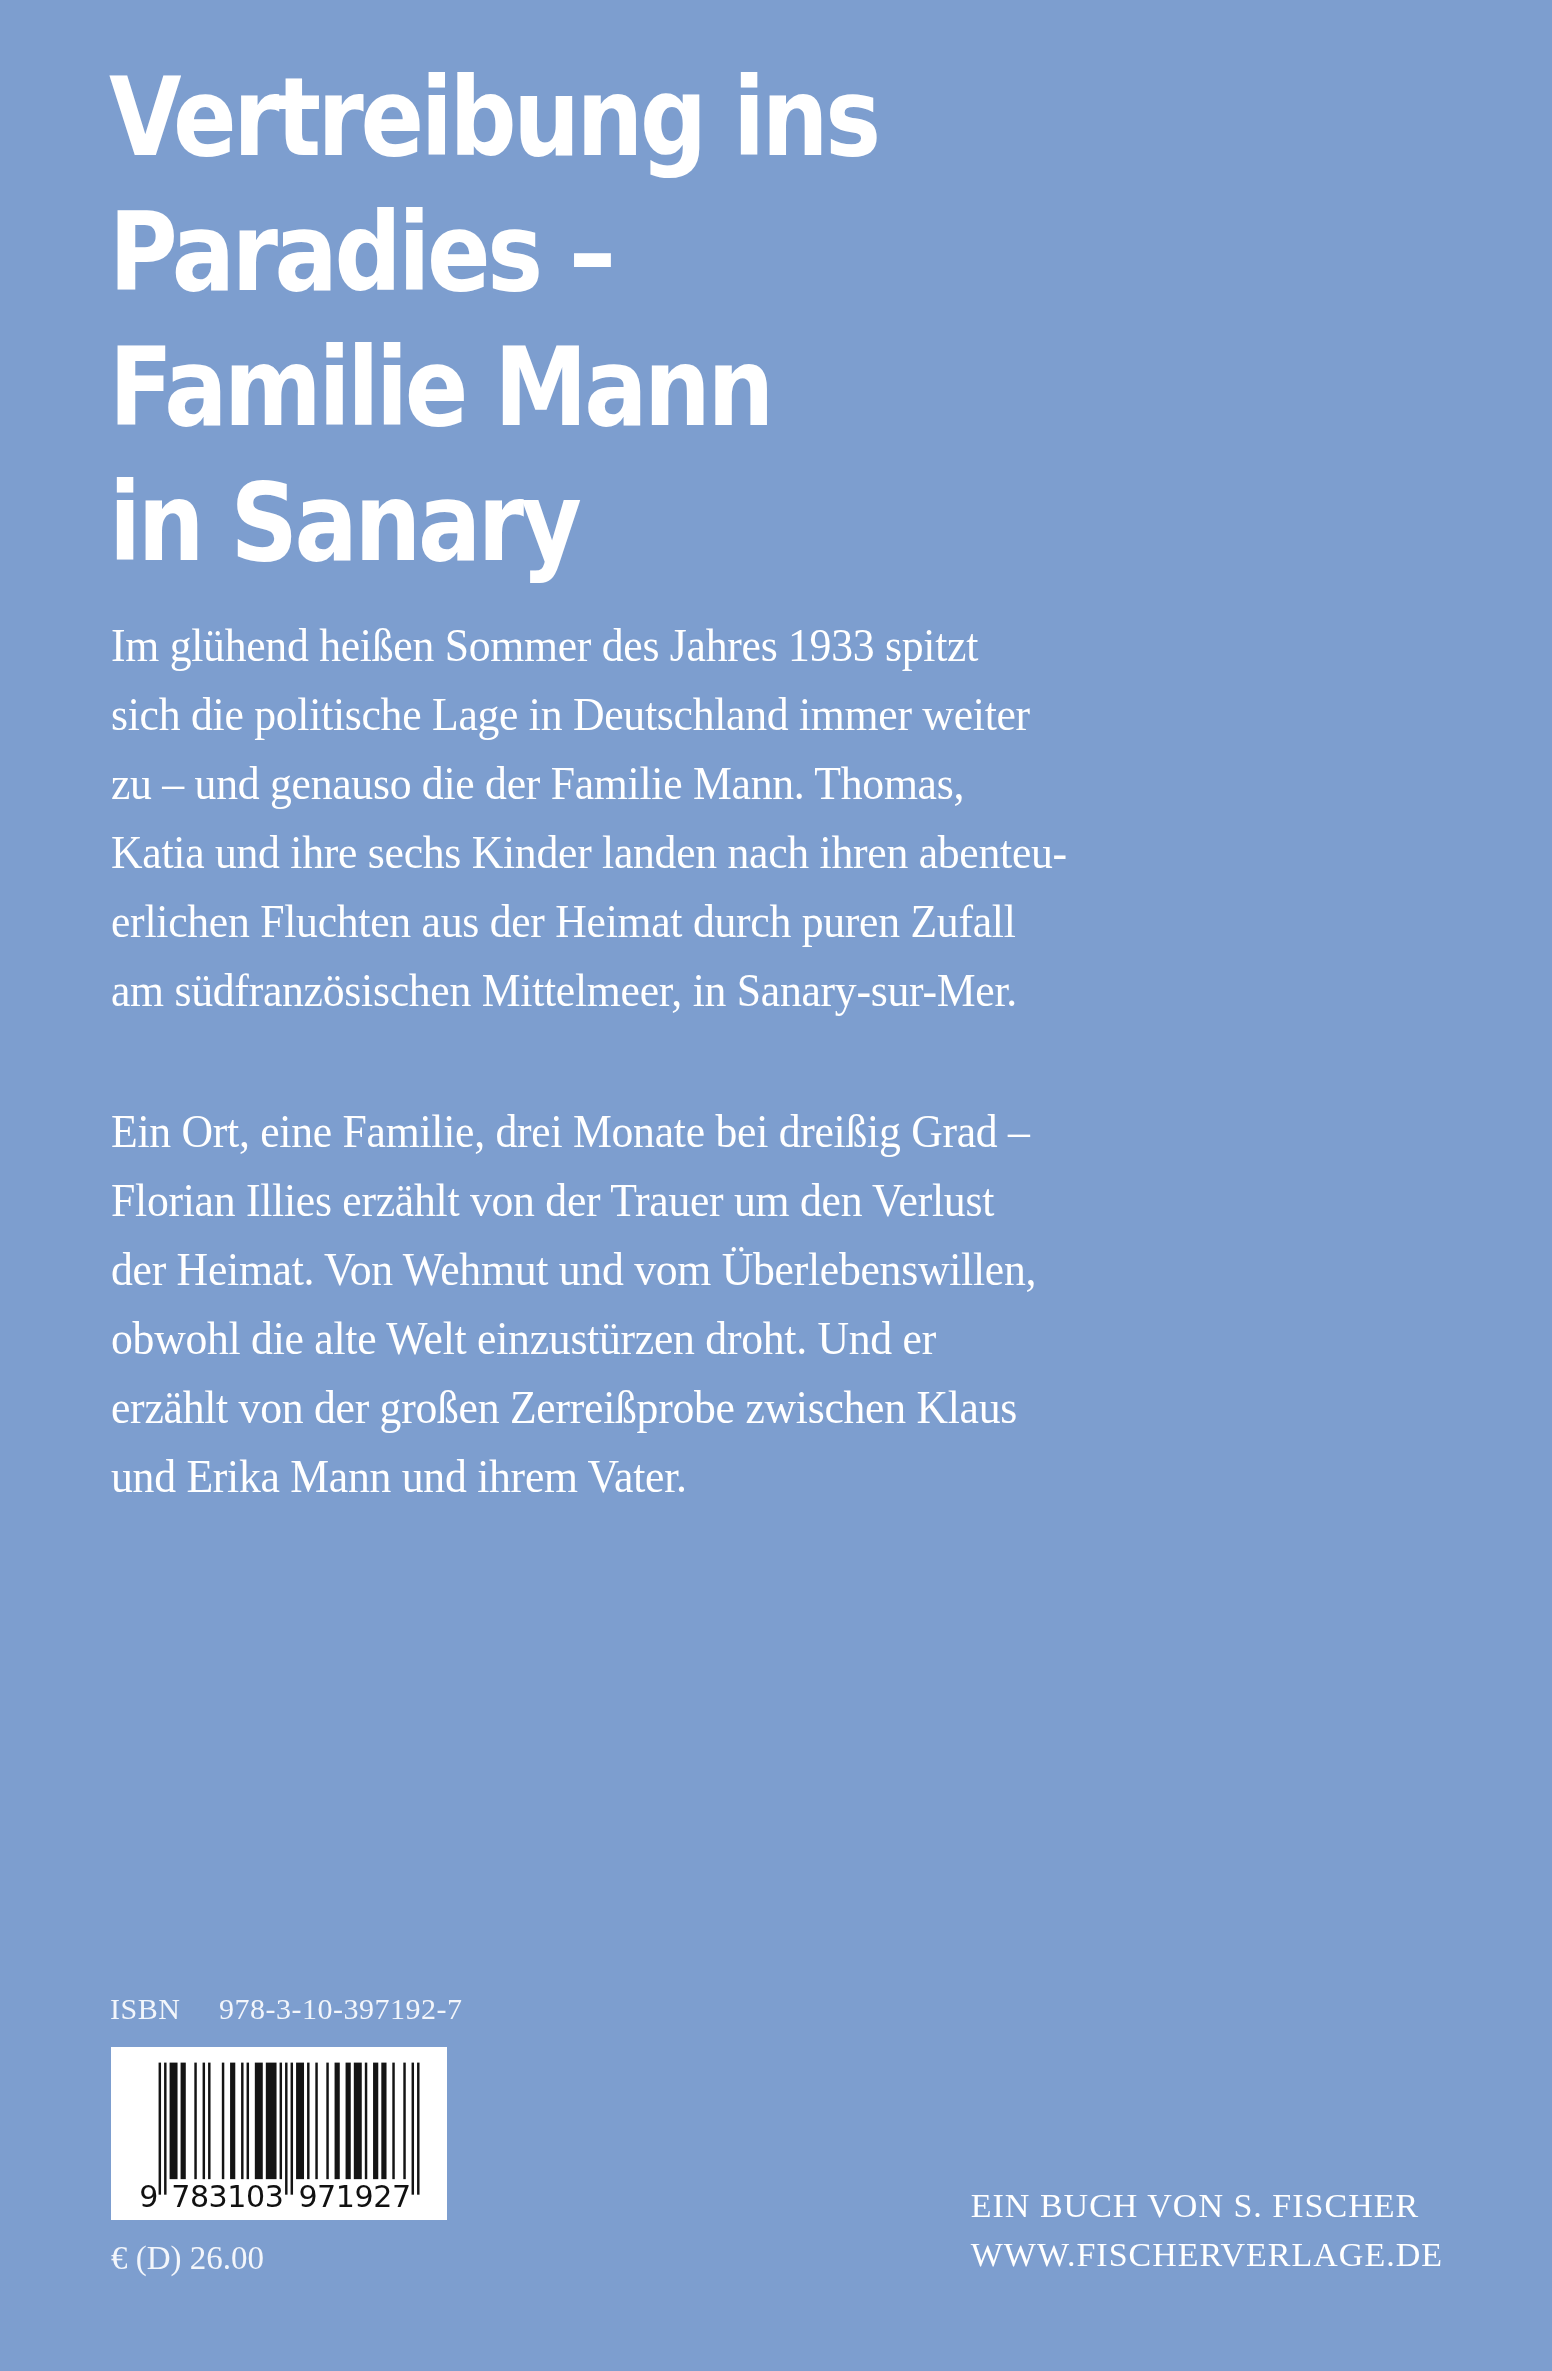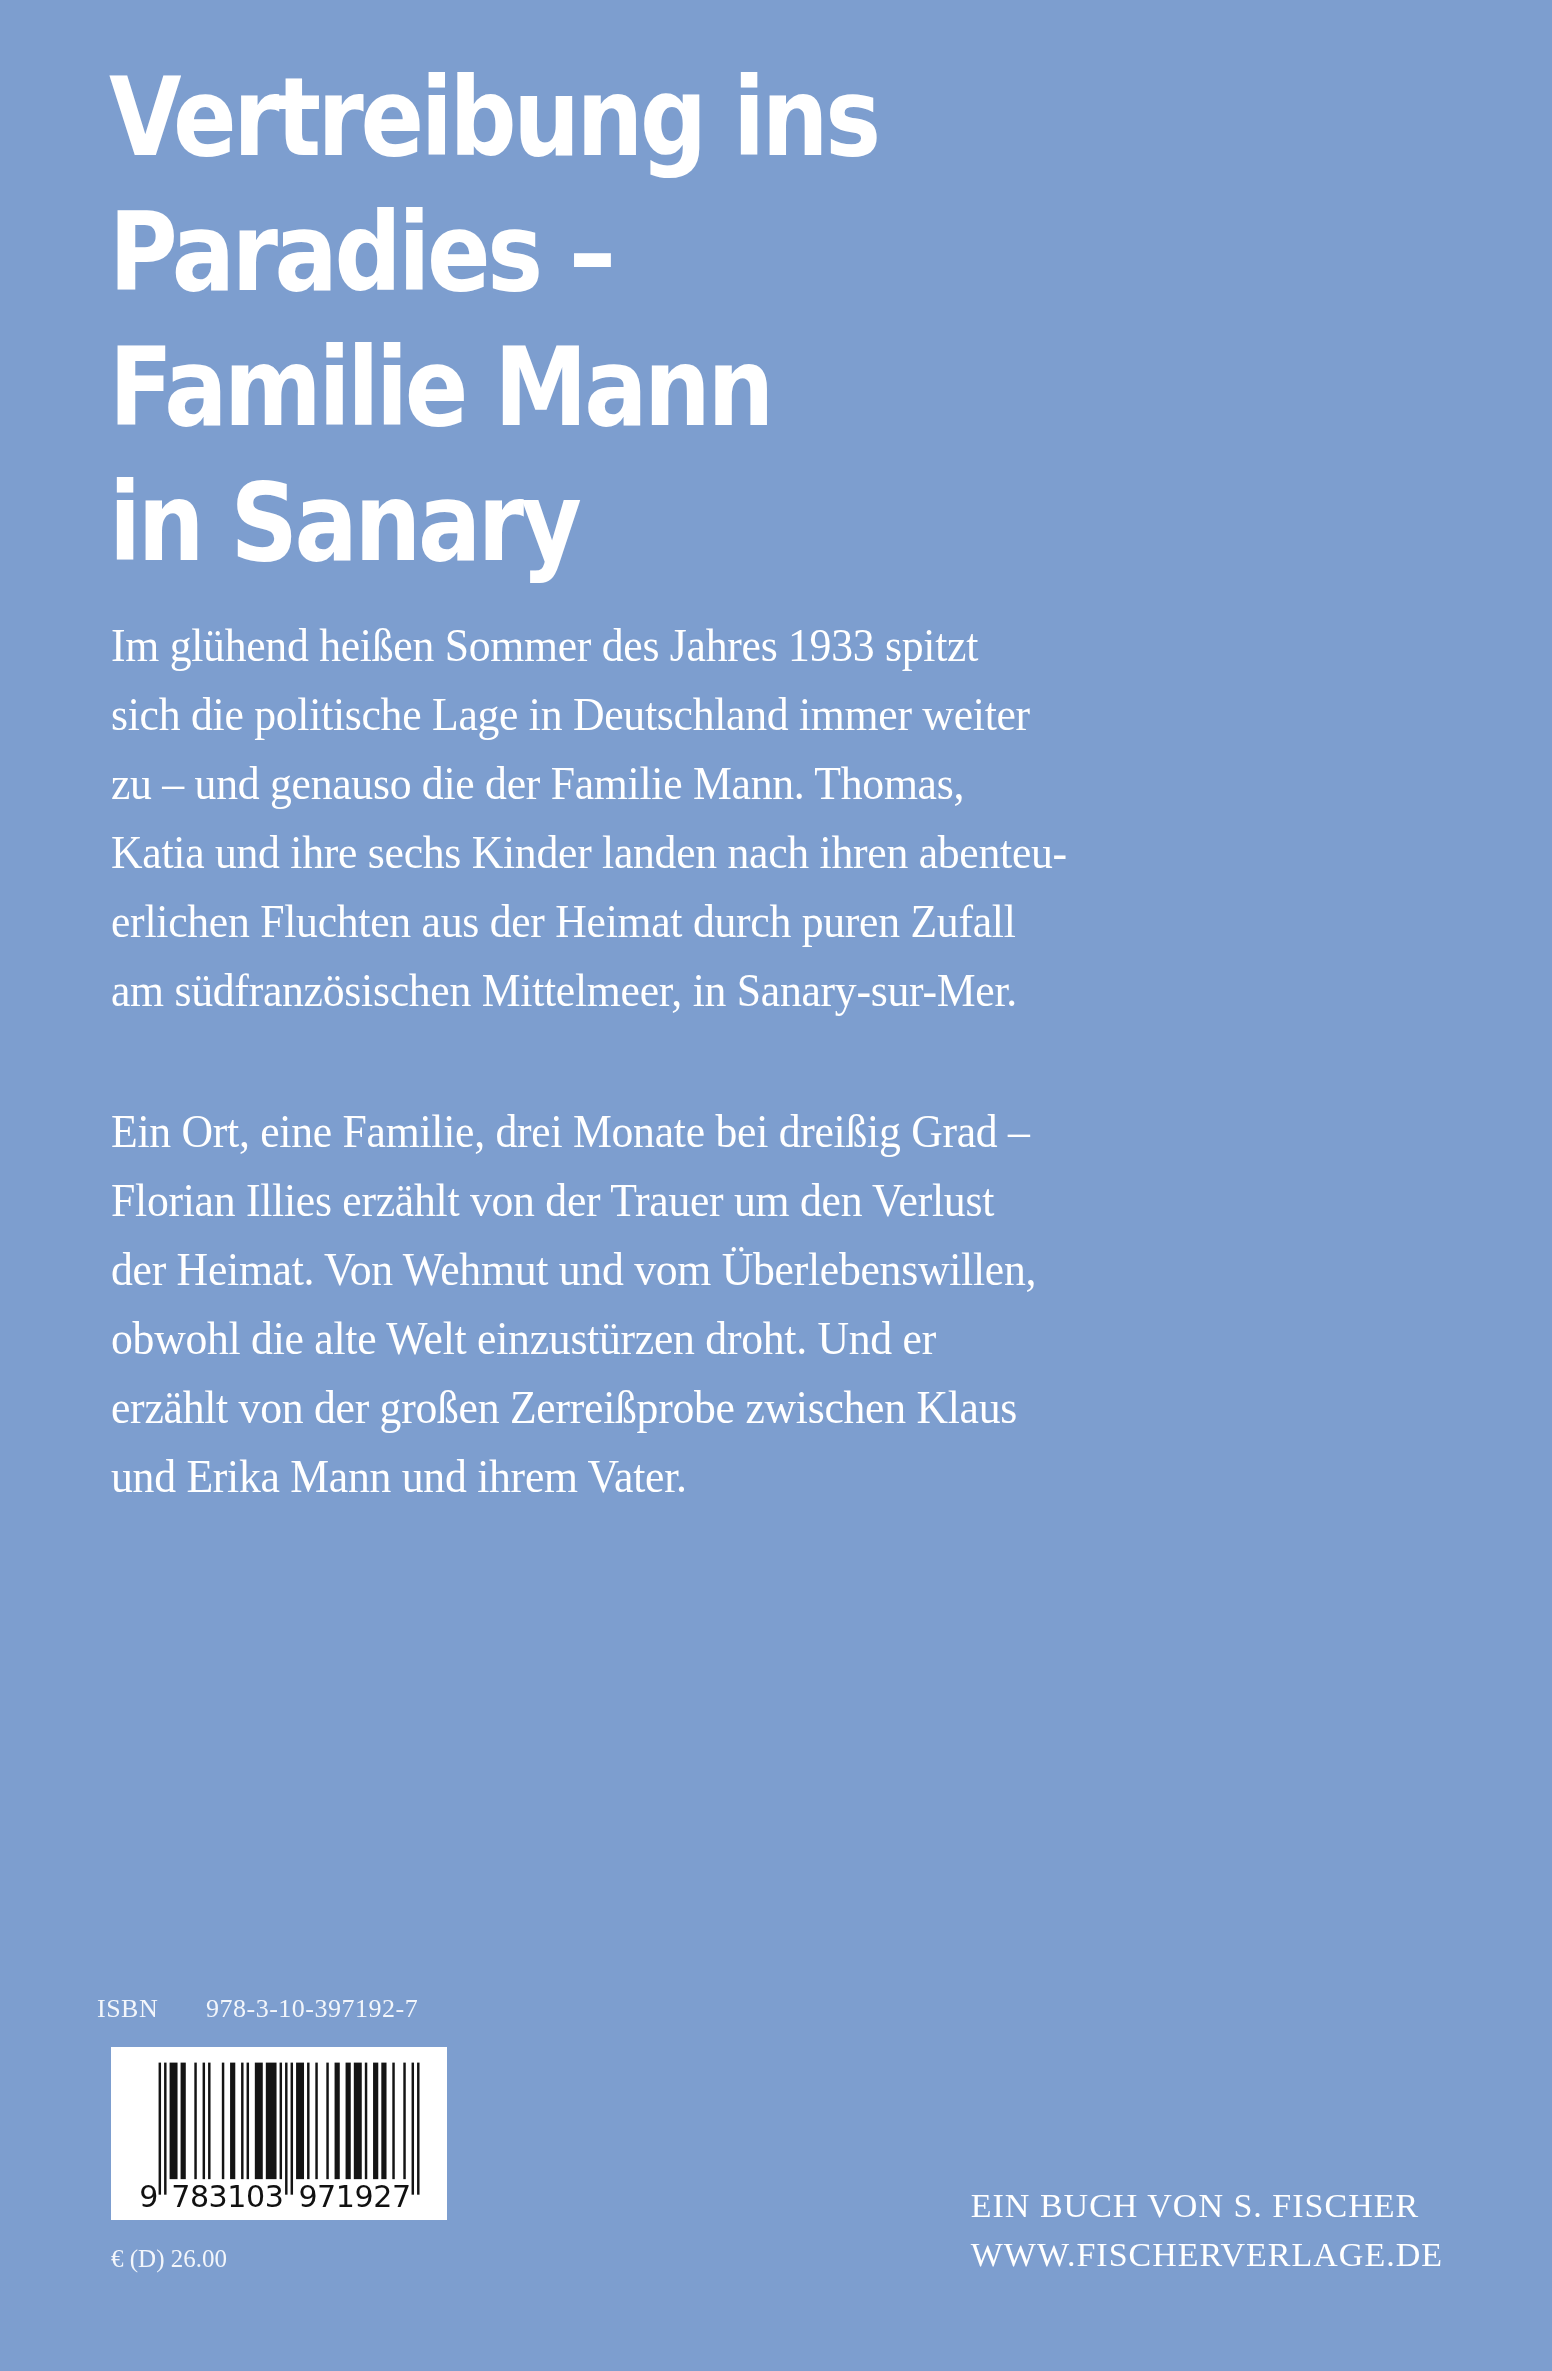--- a/index.html
+++ b/index.html
@@ -40,24 +40,24 @@
     letter-spacing: -0.3px;
     transform: scaleX(0.93);
     transform-origin: left top;
   }
   .blurb .line { display: block; white-space: nowrap; }
   .blurb-1 { top: 611px; }
   .blurb-2 { top: 1097px; }
 
   .isbn {
     position: absolute;
-    left: 97px;
+    left: 110px;
     top: 1994px;
     font-family: "Liberation Serif", serif;
-    font-size: 26px;
+    font-size: 30px;
     line-height: 29px;
     white-space: nowrap;
     color: #f3f6fb;
   }
   .isbn .isbn-label { display: inline-block; width: 109px; letter-spacing: 0.5px; }
   .isbn .isbn-number { letter-spacing: 0.5px; }
 
   .barcode-box {
     position: absolute;
     left: 111px;
@@ -69,21 +69,21 @@
   .barcode-box svg {
     position: absolute;
     left: 0;
     top: 0;
   }
   .price {
     position: absolute;
     left: 111px;
     top: 2244px;
     font-family: "Liberation Serif", serif;
-    font-size: 25px;
+    font-size: 33px;
     line-height: 29px;
     color: #f3f6fb;
     white-space: nowrap;
   }
   .publisher {
     position: absolute;
     right: 110px;
     top: 2181px;
     font-family: "Liberation Serif", serif;
     font-size: 34px;

